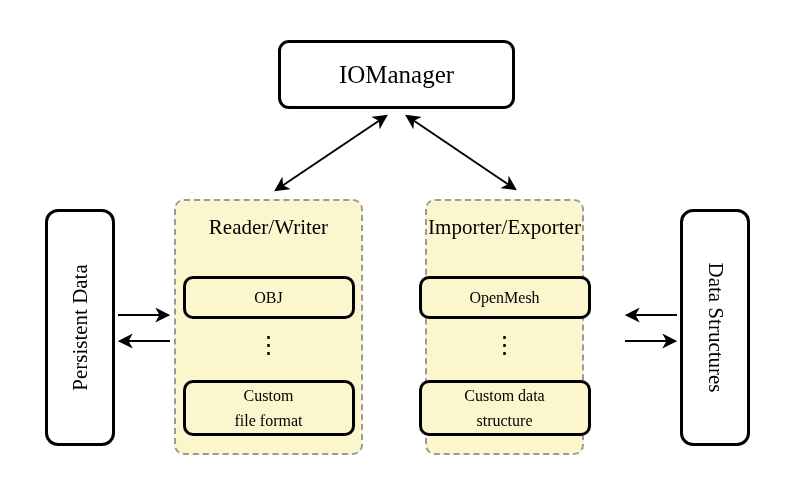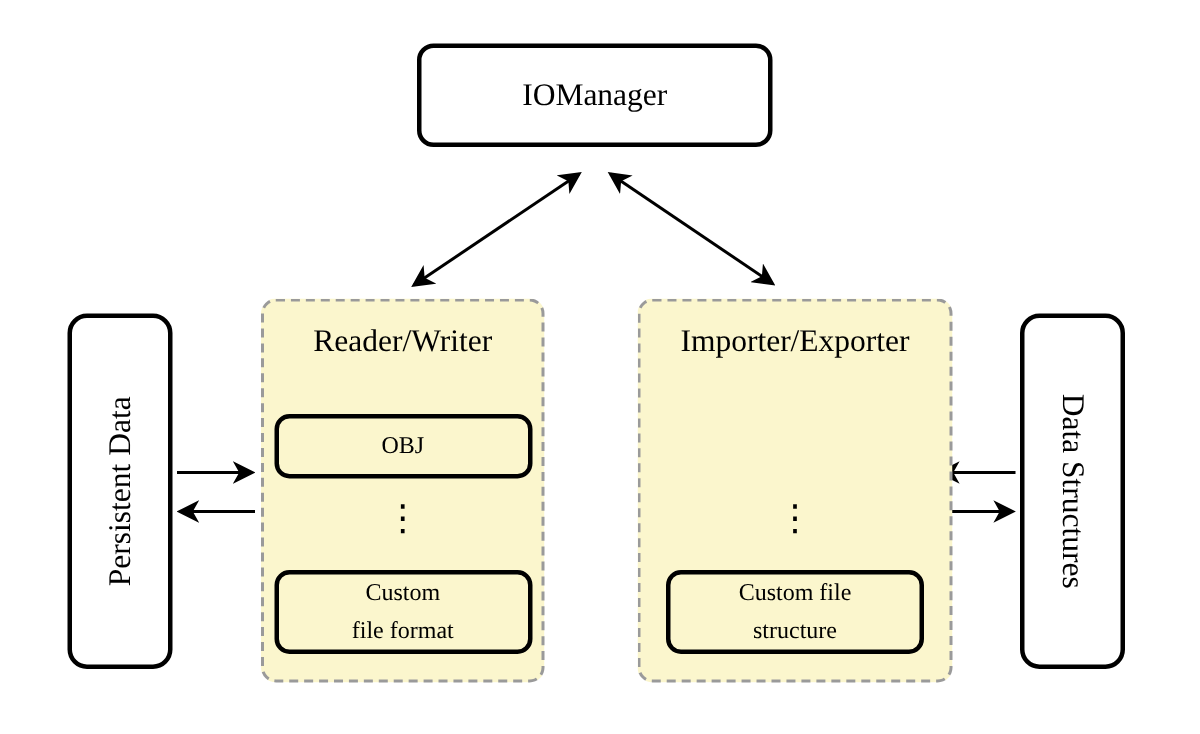--- a/index.html
+++ b/index.html
@@ -13,33 +13,33 @@
   .stage{
     position:relative;width:800px;height:489px;background:var(--background);
     font-family:"Liberation Serif","DejaVu Serif",serif;color:var(--stroke);
     overflow:hidden;
   }
   .arrow-layer{position:absolute;left:0;top:0;width:800px;height:489px;pointer-events:none;}
   .node{
     position:absolute;box-sizing:border-box;background:var(--node-fill);
     border:3px solid var(--stroke);display:flex;align-items:center;justify-content:center;
   }
-  .io-node{left:278px;top:29px;width:237px;height:69px;border-radius:11px;font-size:21px;}
+  .io-node{left:278px;top:40px;width:237px;height:69px;border-radius:11px;font-size:25px;}
   .side-node{width:70px;height:237px;border-radius:13px;font-size:21px;}
   .side-node.left{left:45px;top:209px;}
   .side-node.right{left:680px;top:209px;}
   .vtext{white-space:nowrap;}
   .rot-ccw{transform:rotate(-90deg);}
   .rot-cw{transform:rotate(90deg);}
   .panel{
     position:absolute;box-sizing:border-box;background:var(--panel-fill);
     border:2px dashed var(--panel-border);border-radius:10px;
   }
   .panel.left{left:174px;top:199px;width:189px;height:256px;padding-left:20px;}
-  .panel.right{left:425px;top:199px;width:210px;height:256px;}
+  .panel.right{left:425px;top:199px;width:159px;height:256px;}
   .panel-title{
     position:absolute;top:14px;left:0;width:100%;text-align:center;font-size:21px;
   }
   .inner-box{
     position:absolute;left:50%;transform:translateX(-50%);
     width:172px;box-sizing:border-box;background:var(--panel-fill);
     border:3px solid var(--stroke);border-radius:10px;
     display:flex;align-items:center;justify-content:center;
     text-align:center;font-size:16px;line-height:25px;white-space:pre-line;
   }
@@ -85,18 +85,19 @@
   <div class="panel left">
     <div class="panel-title">Reader/Writer</div>
     <div class="inner-box top">OBJ</div>
     <div class="dots">⋮</div>
     <div class="inner-box bottom">Custom
 file format</div>
   </div>
 
   <div class="panel right">
     <div class="panel-title">Importer/Exporter</div>
+    <div class="inner-box top">OpenMesh</div>
     <div class="dots">⋮</div>
-    <div class="inner-box bottom">Custom file
+    <div class="inner-box bottom">Custom data
 structure</div>
   </div>
 
 </div>
 
 </body></html>

